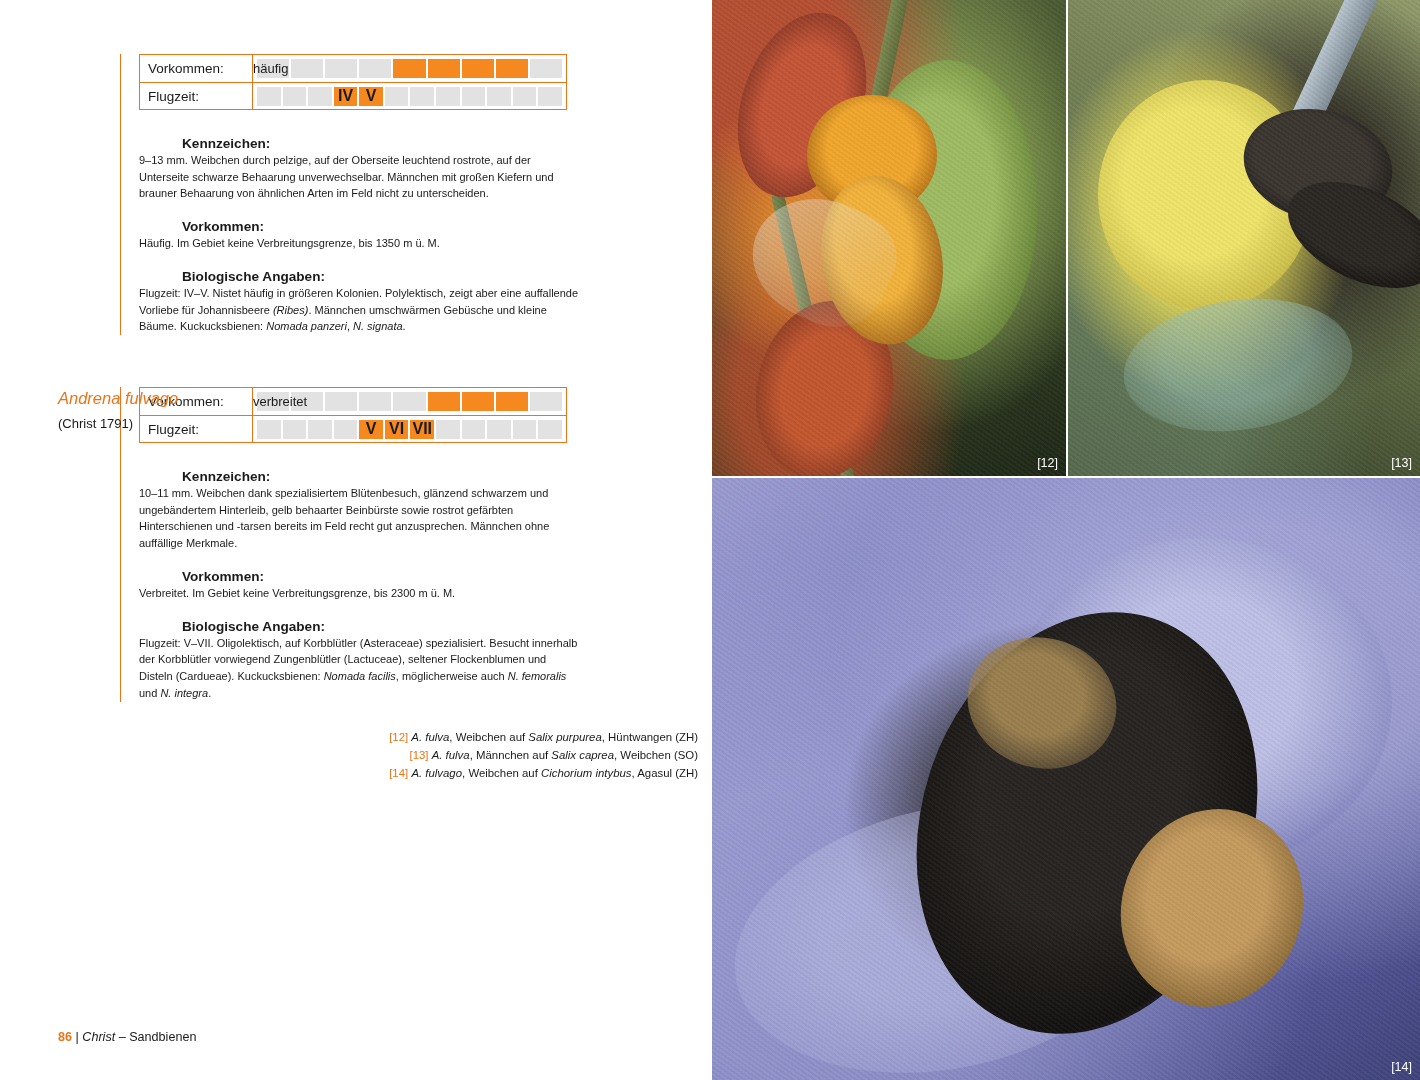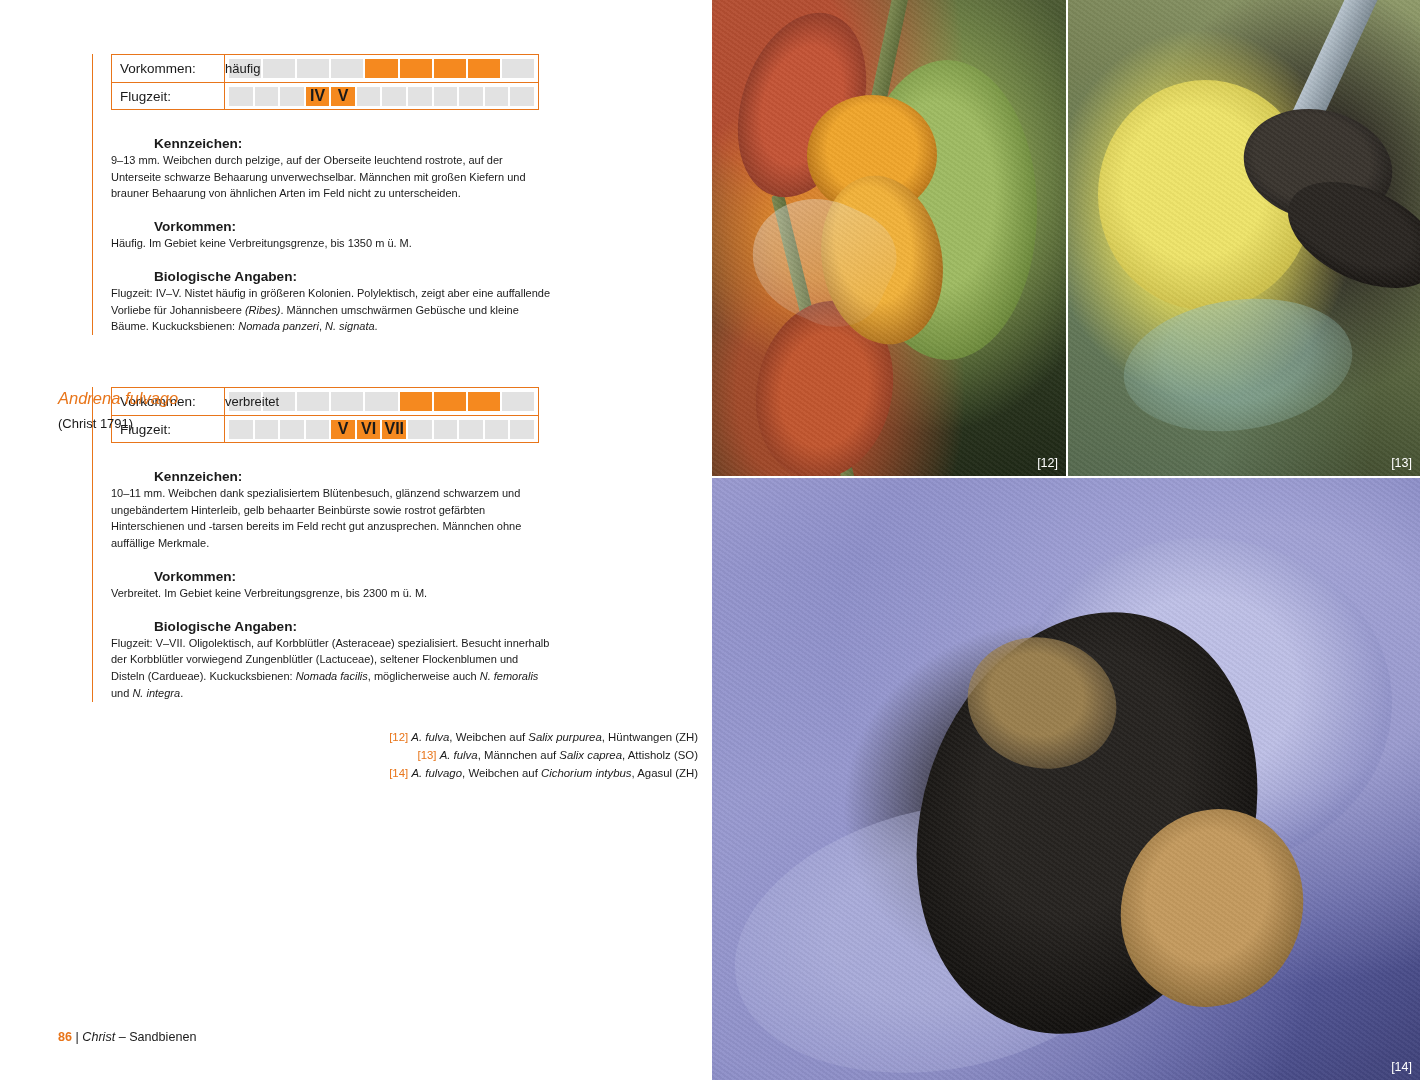--- a/index.html
+++ b/index.html
@@ -42,21 +42,21 @@
   }
   .sci-name .author {
     display: block;
     font-style: normal;
     color: #1a1a1a;
     font-size: 13px;
     margin-top: 6px;
   }
 
   .block-body {
-    margin-left: 92px;
+    margin-left: 120px;
     padding-left: 18px;
     border-left: 1.5px solid #e8751a;
     width: 460px;
     min-height: 40px;
   }
 
   
   .info-table {
     border: 1.5px solid #e8751a;
     width: 428px;
@@ -326,21 +326,21 @@
             <h3 class="sec">Vorkommen:</h3>
             <p class="body">Verbreitet. Im Gebiet keine Verbreitungsgrenze, bis 2300 m ü. M.</p>
             <h3 class="sec">Biologische Angaben:</h3>
             <p class="body"><span>Flugzeit: V–VII. Oligolektisch, auf Korbblütler (Asteraceae) spezialisiert. Besucht innerhalb der Korbblütler vorwiegend Zungenblütler (Lactuceae), seltener Flockenblumen und Disteln (Cardueae). Kuckucksbienen: </span><span class="it">Nomada facilis</span><span>, möglicherweise auch </span><span class="it">N. femoralis</span><span> und </span><span class="it">N. integra</span><span>.</span></p>
           </div>
       </div>
     </div>
 
     <div class="captions" id="captions">
         <span class="ln"><span class="num">[12] </span><span class="it">A. fulva</span><span>, Weibchen auf </span><span class="it">Salix purpurea</span><span>, Hüntwangen (ZH)</span></span>
-        <span class="ln"><span class="num">[13] </span><span class="it">A. fulva</span><span>, Männchen auf </span><span class="it">Salix caprea</span><span>, Attisholz (SO)</span></span>
+        <span class="ln"><span class="num">[13] </span><span class="it">A. fulva</span><span>, Männchen auf </span><span class="it">Salix caprea</span><span>, Weibchen (SO)</span></span>
         <span class="ln"><span class="num">[14] </span><span class="it">A. fulvago</span><span>, Weibchen auf </span><span class="it">Cichorium intybus</span><span>, Agasul (ZH)</span></span>
       </div>
 
     <div class="footer">
       <span class="pg">86</span>
       <span>|</span>
       <span class="it">Christ</span>
       <span>– Sandbienen</span>
     </div>
   </div>

